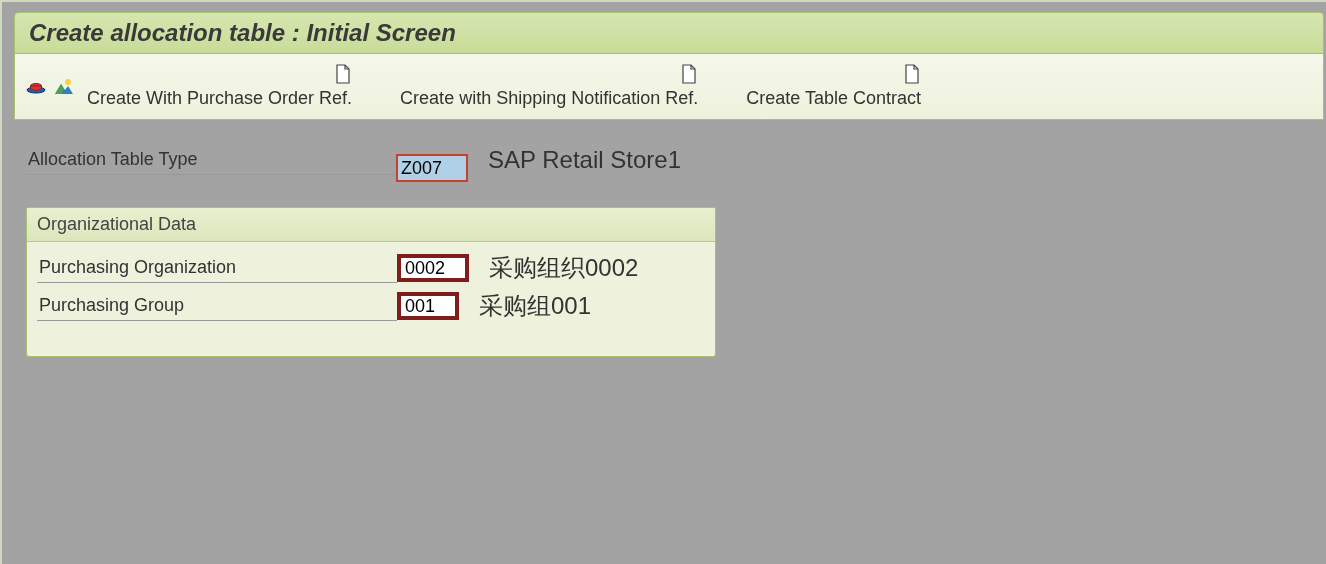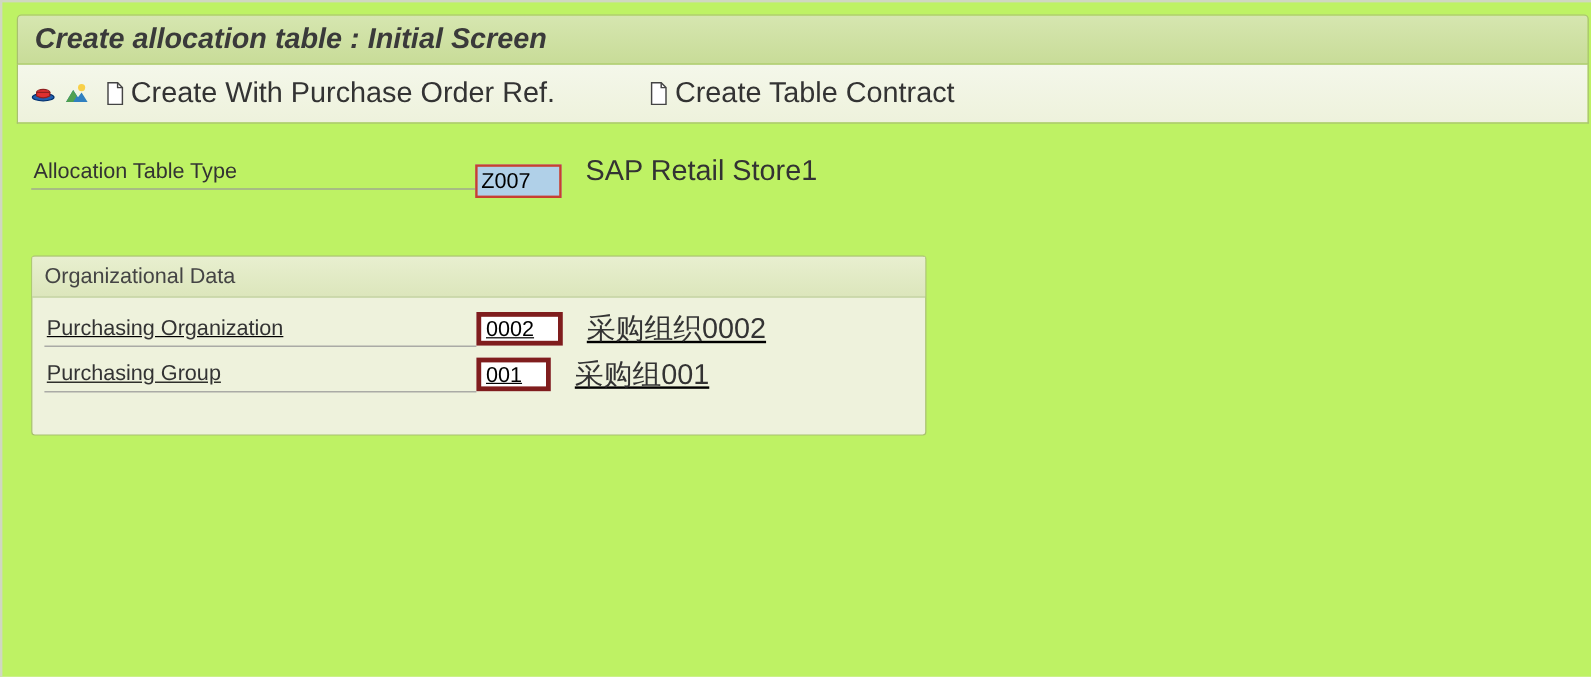--- a/index.html
+++ b/index.html
@@ -11,21 +11,21 @@
       font-family: Arial, sans-serif;
       font-size: 16px;
       background: #e8eed6;
       width: 1326px;
       height: 564px;
       overflow: hidden;
     }
     .window {
       width: 100%;
       height: 100%;
-      background: #bef264;
+      background: #a3a3a3;
       border-left: 2px solid #d0d8c0;
       border-top: 2px solid #d0d8c0;
       padding: 10px 0 0 12px;
     }
     .title-bar {
       background: linear-gradient(to bottom, #d6e6b0, #c8dc98);
       border: 1px solid #a8c070;
       border-radius: 4px 4px 0 0;
       padding: 6px 14px;
       margin-right: 2px;
@@ -50,26 +50,27 @@
     .toolbar-icon {
       width: 22px;
       height: 22px;
       display: inline-flex;
       align-items: center;
       justify-content: center;
       cursor: pointer;
     }
     .toolbar-btn {
       display: inline-flex;
-      align-items: center;
+      align-items: flex-end;
       gap: 4px;
       padding: 2px 6px;
-      font-size: 24px;
+      font-size: 18px;
       color: #333;
       cursor: pointer;
+      flex-direction: column;
     }
     .toolbar-spacer {
       width: 24px;
     }
     .content {
       padding: 18px 28px 12px 12px;
     }
     .field-row {
       display: flex;
       align-items: center;
@@ -101,36 +102,35 @@
     }
     .field-input.w-med {
       width: 62px;
     }
     .field-desc {
       margin-left: 20px;
       font-size: 24px;
       color: #333;
     }
     .groupbox {
-      margin-top: 48px;
-      width: 746px;
+      margin-top: 25px;
+      width: 690px;
       border: 1px solid #a8c070;
       background: #eef2dc;
       border-radius: 3px;
     }
     .groupbox-header {
       background: linear-gradient(to bottom, #e8efcf, #dce6bc);
       border-bottom: 1px solid #b8ca92;
       padding: 6px 10px;
       font-size: 18px;
       color: #444;
     }
     .groupbox-body {
       padding: 10px 10px 28px 10px;
-      text-decoration: underline;
     }
     .groupbox .field-label {
       width: 360px;
       border-bottom: 1px solid #999;
     }
     svg {
       display: block;
     }
   </style>
 </head>
@@ -163,20 +163,29 @@
         <svg width="18" height="20" viewBox="0 0 18 20">
           <path d="M3 1 L11 1 L15 5 L15 19 L3 19 Z" fill="#fff" stroke="#444" stroke-width="1.2"></path>
           <path d="M11 1 L11 5 L15 5" fill="none" stroke="#444" stroke-width="1.2"></path>
         </svg>
       </span>
       <span>Create With Purchase Order Ref.</span>
     </span>
 
     <span class="toolbar-spacer"></span>
 
+    <span class="toolbar-btn">
+      <span>
+        <svg width="18" height="20" viewBox="0 0 18 20">
+          <path d="M3 1 L11 1 L15 5 L15 19 L3 19 Z" fill="#fff" stroke="#444" stroke-width="1.2"></path>
+          <path d="M11 1 L11 5 L15 5" fill="none" stroke="#444" stroke-width="1.2"></path>
+        </svg>
+      </span>
+      <span>Create with Shipping Notification Ref.</span>
+    </span>
 
     <span class="toolbar-spacer"></span>
 
     <span class="toolbar-btn">
       <span>
         <svg width="18" height="20" viewBox="0 0 18 20">
           <path d="M3 1 L11 1 L15 5 L15 19 L3 19 Z" fill="#fff" stroke="#444" stroke-width="1.2"></path>
           <path d="M11 1 L11 5 L15 5" fill="none" stroke="#444" stroke-width="1.2"></path>
         </svg>
       </span>

